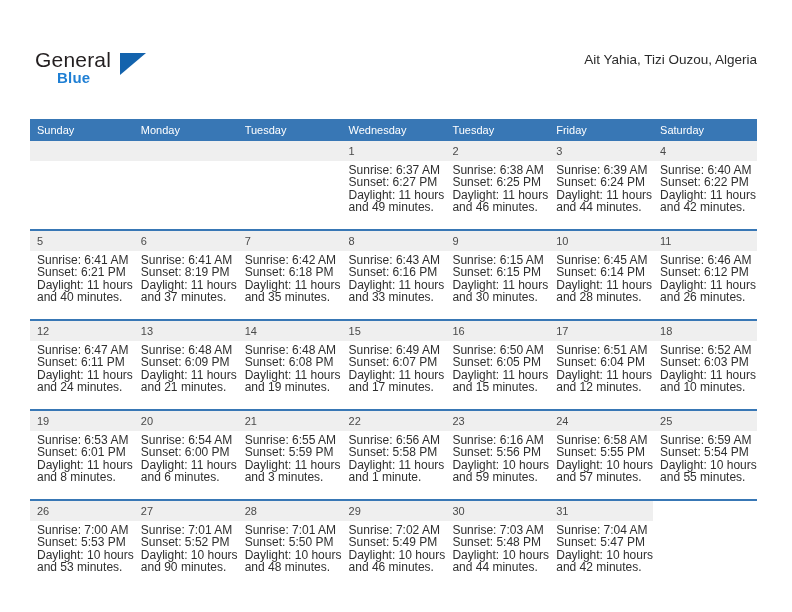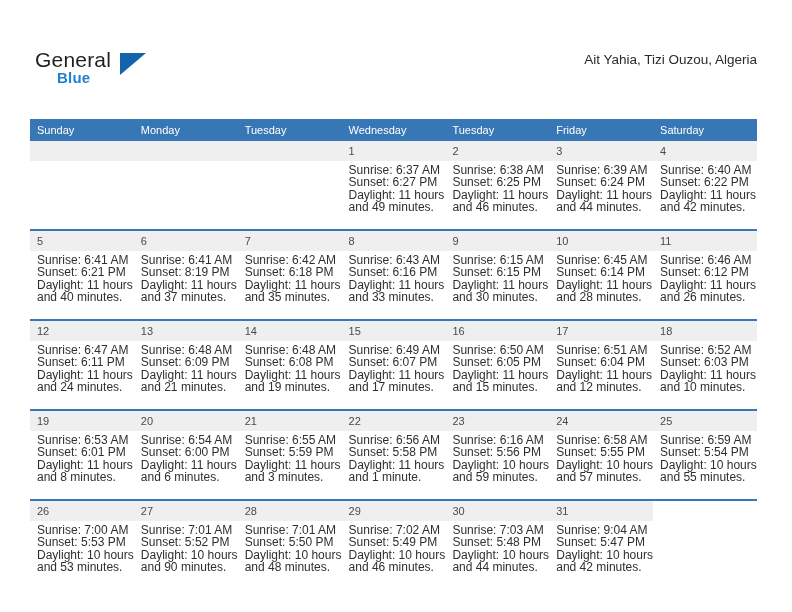--- a/index.html
+++ b/index.html
@@ -531,21 +531,21 @@
                 <div>Sunset: 5:48 PM</div>
                 <div>Daylight: 10 hours</div>
                 <div>and 44 minutes.</div>
               </div>
             </div>
           </td>
           <td>
             <div class="daycell">
               <div class="datenum">31</div>
               <div class="info">
-                <div>Sunrise: 9:04 AM</div>
+                <div>Sunrise: 7:04 AM</div>
                 <div>Sunset: 5:47 PM</div>
                 <div>Daylight: 10 hours</div>
                 <div>and 42 minutes.</div>
               </div>
             </div>
           </td>
           <td>
             <div class="daycell blank">
               <div class="datenum"></div>
             </div>

